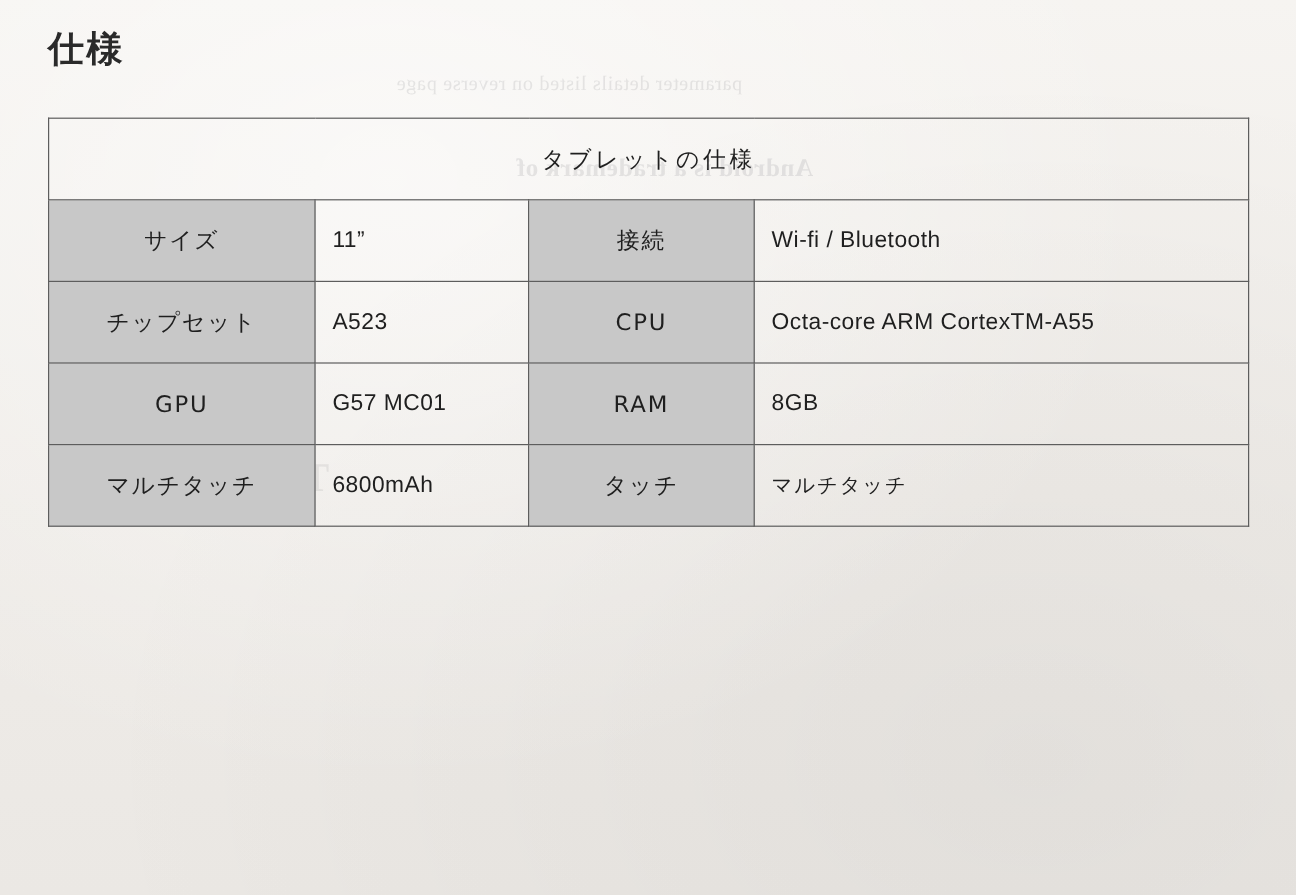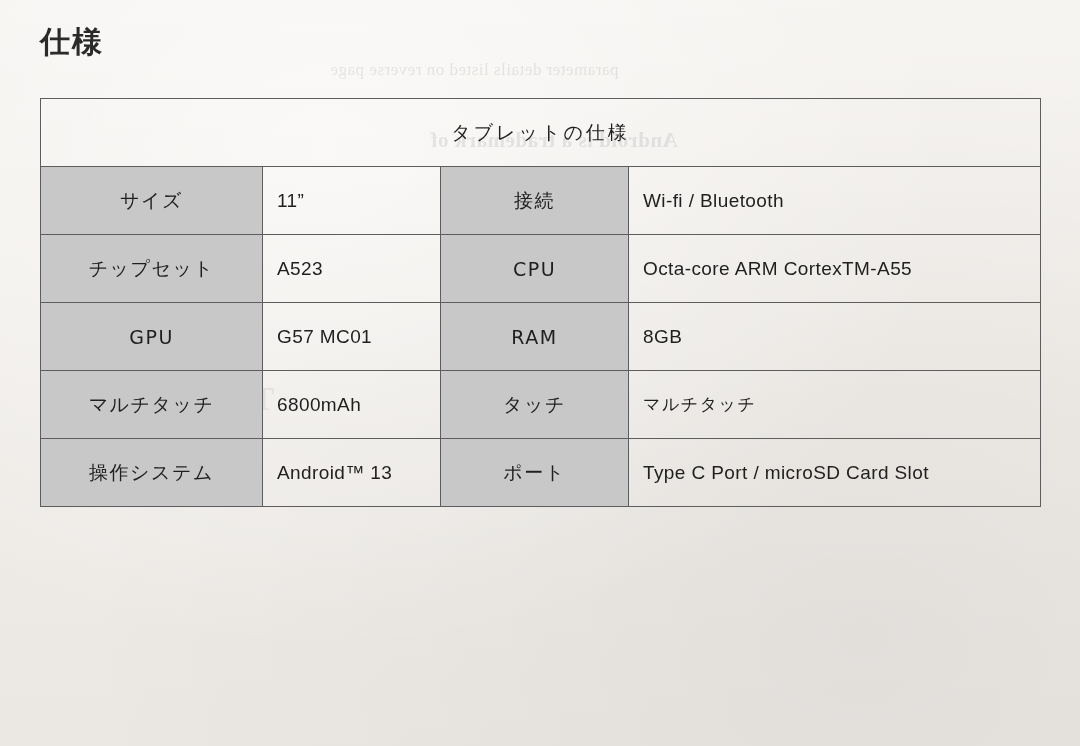--- a/index.html
+++ b/index.html
@@ -145,21 +145,15 @@
           <td class="value">G57 MC01</td>
           <td class="label">RAM</td>
           <td class="value">8GB</td>
         </tr>
         <tr>
           <td class="label">マルチタッチ</td>
           <td class="value">6800mAh</td>
           <td class="label">タッチ</td>
           <td class="value jp">マルチタッチ</td>
         </tr>
-        <tr>
-          <td class="label">操作システム</td>
-          <td class="value">Android™ 13</td>
-          <td class="label">ポート</td>
-          <td class="value">Type C Port / microSD Card Slot</td>
-        </tr>
       </tbody>
   </table>
 </div>
 
 </body></html>

